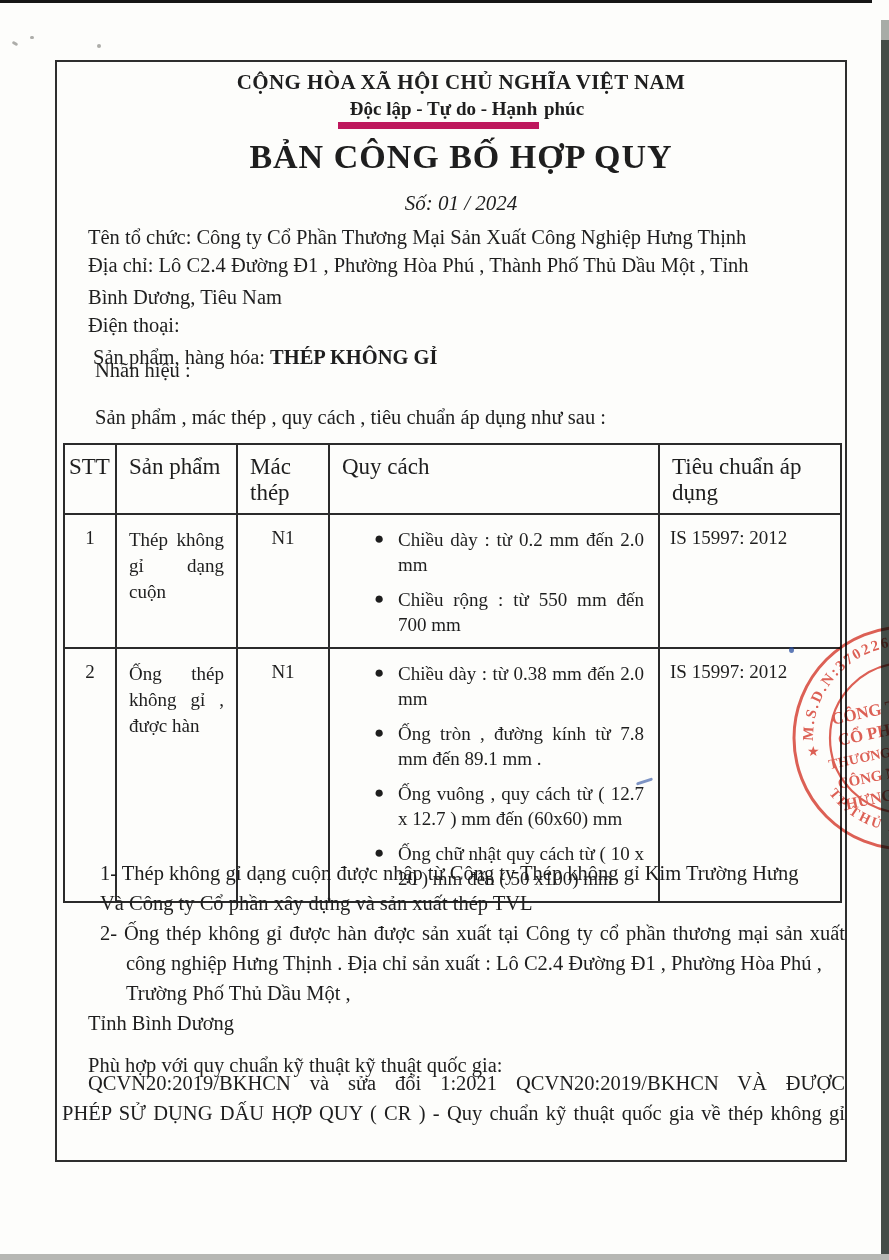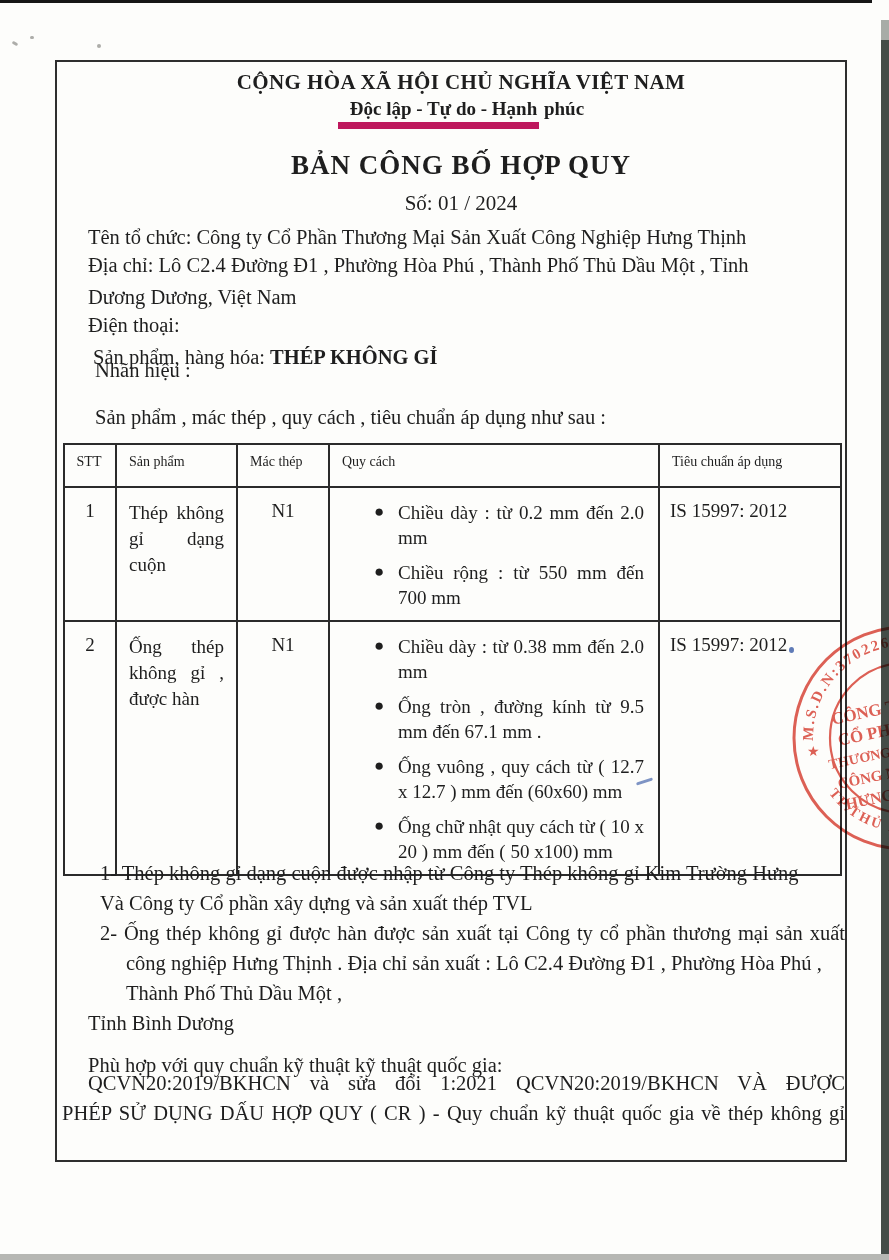--- a/index.html
+++ b/index.html
@@ -15,36 +15,36 @@
   .scan-right-cap{left:881px;top:20px;width:8px;height:20px;background:#a8aca7;}
   .scan-bottom{left:0;top:1254px;width:889px;height:6px;background:#b6b7b3;}
   .speck{background:#8a8a86;border-radius:2px;opacity:.7;}
   
   .frame{left:55px;top:60px;width:788px;height:1098px;border:2px solid #2e2e2e;background:transparent;}
   
   .center-line{left:55px;width:812px;text-align:center;}
   .motto1{top:70px;font-size:21px;font-weight:bold;letter-spacing:.4px;}
   .motto2{top:98px;font-size:19px;font-weight:bold;}
   .motto-underline{border-bottom:7px solid #be185d;padding:0 2px 3px 12px;}
-  .doc-title{top:150px;font-size:27px;font-weight:bold;letter-spacing:1px;text-align:center;}
-  .doc-number{top:191px;font-size:21px;}
+  .doc-title{top:138px;font-size:34px;font-weight:bold;letter-spacing:1px;text-align:center;}
+  .doc-number{top:191px;font-size:21px;font-style:italic;}
   
   .info-line{font-size:20.5px;white-space:nowrap;}
   .il1{left:88px;top:226px;}
   .il2{left:88px;top:254px;}
   .il3{left:88px;top:286px;}
   .il4{left:88px;top:314px;}
   .il5{left:93px;top:346px;}
   .il6{left:95px;top:359px;}
   .il7{left:95px;top:406px;}
   .bold{font-weight:bold;}
   
   table.spec-table{left:63px;top:443px;width:777px;border-collapse:collapse;table-layout:fixed;position:absolute;font-size:19px;}
   .spec-table th,.spec-table td{border:2px solid #2b2b2b;vertical-align:top;font-weight:normal;text-align:left;}
-  .spec-table th{font-size:14px;padding:9px 6px 7px 12px;}
+  .spec-table th{font-size:23px;padding:9px 6px 7px 12px;}
   .spec-table th.c{text-align:center;padding-left:4px;}
   td.cell-stt{text-align:center;padding-top:12px;}
   td.cell-sp{padding:12px 12px 0 12px;text-align:justify;line-height:26px;}
   td.cell-mt{text-align:center;padding-top:12px;}
   td.cell-qc{padding:12px 14px 0 40px;}
   td.cell-tc{padding:12px 6px 0 10px;margin-top:8px;}
   .spec{position:relative;padding-left:28px;text-align:justify;line-height:25px;margin-bottom:10px;}
   .spec .bullet{position:absolute;left:4px;top:-1px;font-size:17px;}
   
   .note-line{font-size:20.5px;white-space:nowrap;}
@@ -76,21 +76,21 @@
 
 <div class="abs frame"></div>
 
 <div class="abs center-line motto1">CỘNG HÒA XÃ HỘI CHỦ NGHĨA VIỆT NAM</div>
 <div class="abs center-line motto2"><span class="motto-underline">Độc lập - Tự do - Hạnh</span><span> phúc</span></div>
 <div class="abs center-line doc-title">BẢN CÔNG BỐ HỢP QUY</div>
 <div class="abs center-line doc-number">Số: 01 / 2024</div>
 
 <div class="abs info-line il1">Tên tổ chức: Công ty Cổ Phần Thương Mại Sản Xuất Công Nghiệp Hưng Thịnh</div>
 <div class="abs info-line il2">Địa chỉ: Lô C2.4 Đường Đ1 , Phường Hòa Phú , Thành Phố Thủ Dầu Một , Tỉnh</div>
-<div class="abs info-line il3">Dương Dương, Việt Nam</div>
+<div class="abs info-line il3">Bình Dương, Tiêu Nam</div>
 <div class="abs info-line il4">Điện thoại:</div>
 <div class="abs info-line il5"><span>Sản phẩm, hàng hóa: </span><span class="bold">THÉP KHÔNG GỈ</span></div>
 <div class="abs info-line il6">Nhãn hiệu :</div>
 <div class="abs info-line il7">Sản phẩm , mác thép , quy cách , tiêu chuẩn áp dụng như sau :</div>
 
 <table class="spec-table">
   <colgroup>
     <col style="width:52px">
       <col style="width:121px">
       <col style="width:92px">
@@ -114,34 +114,34 @@
       <div class="spec"><span class="bullet">●</span><span>Chiều rộng : từ 550 mm đến 700 mm</span></div>
     </td>
     <td class="cell-tc">IS 15997: 2012</td>
   </tr>
   <tr style="height:238px">
     <td class="cell-stt">2</td>
     <td class="cell-sp">Ống thép không gỉ , được hàn</td>
     <td class="cell-mt">N1</td>
     <td class="cell-qc">
       <div class="spec"><span class="bullet">●</span><span>Chiều dày : từ 0.38 mm đến 2.0 mm</span></div>
-      <div class="spec"><span class="bullet">●</span><span>Ống tròn , đường kính từ 9.5 mm đến 67.1 mm .</span></div>
+      <div class="spec"><span class="bullet">●</span><span>Ống tròn , đường kính từ 7.8 mm đến 89.1 mm .</span></div>
       <div class="spec"><span class="bullet">●</span><span>Ống vuông , quy cách từ ( 12.7 x 12.7 ) mm đến (60x60) mm</span></div>
       <div class="spec"><span class="bullet">●</span><span>Ống chữ nhật quy cách từ ( 10 x 20 ) mm đến ( 50 x100) mm</span></div>
     </td>
     <td class="cell-tc">IS 15997: 2012</td>
   </tr>
 </tbody>
   </table>
 
 <div class="abs note-line nl1">1-  Thép không gỉ dạng cuộn được nhập từ Công ty Thép không gỉ Kim Trường Hưng</div>
 <div class="abs note-line nl2">Và Công ty Cổ phần xây dựng và sản xuất thép TVL</div>
 <div class="abs note-line nl3">2-  Ống thép không gỉ được hàn được sản xuất tại Công ty cổ phần thương mại sản xuất</div>
 <div class="abs note-line nl4">công nghiệp Hưng Thịnh . Địa chỉ sản xuất : Lô C2.4 Đường Đ1 , Phường Hòa Phú ,</div>
-<div class="abs note-line nl5">Thành Phố Thủ Dầu Một ,</div>
+<div class="abs note-line nl5">Trường Phố Thủ Dầu Một ,</div>
 <div class="abs note-line nl6">Tỉnh Bình Dương</div>
 <div class="abs note-line nl7">Phù hợp với quy chuẩn kỹ thuật kỹ thuật quốc gia:</div>
 <div class="abs note-line nl8">QCVN20:2019/BKHCN và sửa đổi 1:2021 QCVN20:2019/BKHCN VÀ ĐƯỢC</div>
 <div class="abs note-line nl9">PHÉP SỬ DỤNG DẤU HỢP QUY ( CR ) - Quy chuẩn kỹ thuật quốc gia về thép không gỉ</div>
 
 <svg class="abs stamp" viewBox="0 0 250 250" xmlns="http://www.w3.org/2000/svg">
   <g fill="none" stroke="#dc5347">
     <circle cx="130" cy="122" r="111" stroke-width="3"></circle>
     <circle cx="130" cy="122" r="75" stroke-width="2.2"></circle>
   </g>

